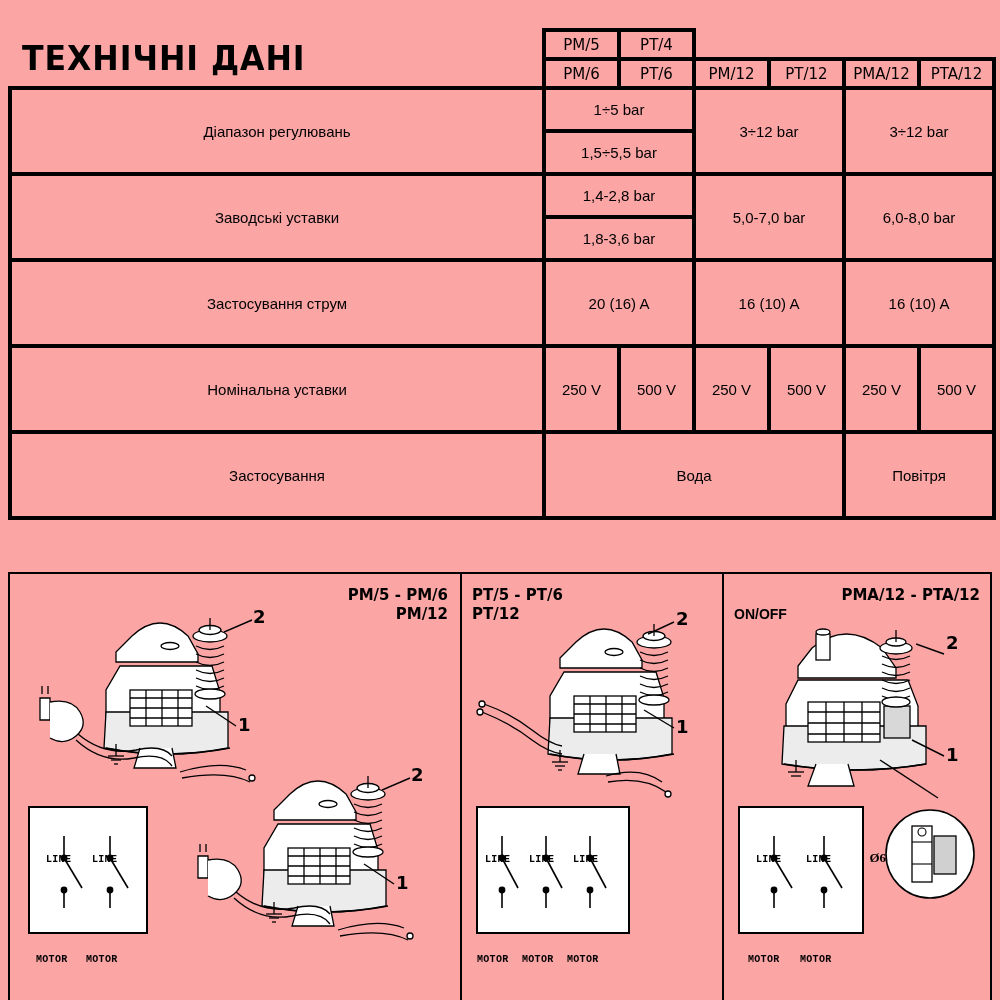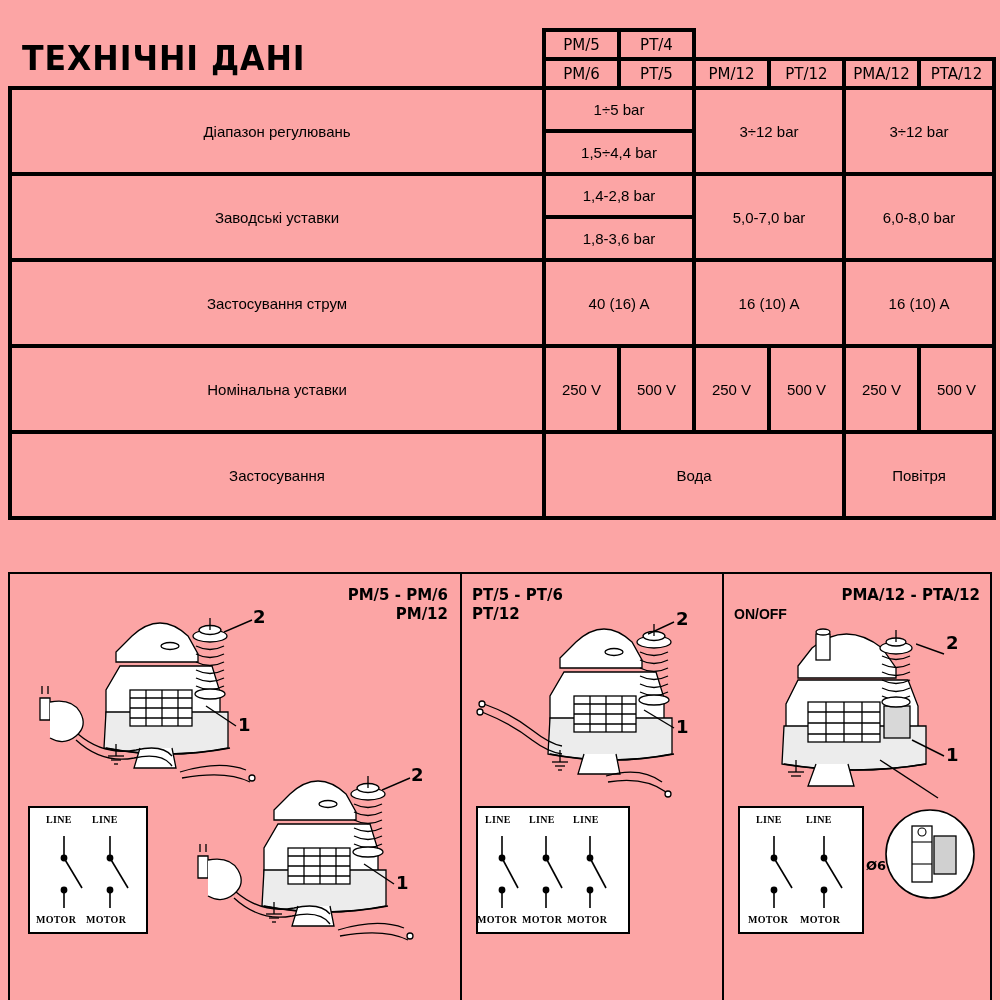--- a/index.html
+++ b/index.html
@@ -119,22 +119,23 @@
   
   .wbox {
     position: absolute;
     border: 2px solid #000;
     background: #fff;
   }
   .wlab {
     position: absolute;
     font-size: 10px;
     font-weight: bold;
-    font-family: Liberation Serif, serif;
+    font-family: Liberation Mono, monospace;
     letter-spacing: 0.3px;
+    margin-top: 40px;
   }
   svg { display: block; }
   .dev { position: absolute; }
 </style>
 </head>
 <body>
 
 <div id="page">
 
   <div class="title">ТЕХНІЧНІ ДАНІ</div>
@@ -154,50 +155,50 @@
       <tbody>
           <tr>
         <td class="blank" rowspan="2"></td>
         <td class="hdr-cell">PM/5</td>
         <td class="hdr-cell">PT/4</td>
         <td class="blank" colspan="4"></td>
       </tr>
 
       <tr>
         <td class="hdr-cell">PM/6</td>
-        <td class="hdr-cell">PT/5</td>
+        <td class="hdr-cell">PT/6</td>
         <td class="hdr-cell">PM/12</td>
         <td class="hdr-cell">PT/12</td>
         <td class="hdr-cell">PMA/12</td>
         <td class="hdr-cell">PTA/12</td>
       </tr>
 
       <tr>
         <td class="rowlabel" rowspan="2">Діапазон   регулювань</td>
         <td class="subrow valbig" colspan="2">1÷5 bar</td>
         <td class="valbig" rowspan="2" colspan="2">3÷12 bar</td>
         <td class="valbig" rowspan="2" colspan="2">3÷12 bar</td>
       </tr>
       <tr>
-        <td class="subrow valbig" colspan="2">1,5÷4,4 bar</td>
+        <td class="subrow valbig" colspan="2">1,5÷5,5 bar</td>
       </tr>
 
       <tr>
         <td class="rowlabel" rowspan="2">Заводські уставки</td>
         <td class="subrow valbig" colspan="2">1,4-2,8 bar</td>
         <td class="valbig" rowspan="2" colspan="2">5,0-7,0 bar</td>
         <td class="valbig" rowspan="2" colspan="2">6,0-8,0 bar</td>
       </tr>
       <tr>
         <td class="subrow valbig" colspan="2">1,8-3,6 bar</td>
       </tr>
 
       <tr>
         <td class="rowlabel">Застосування струм</td>
-        <td class="valbig" colspan="2">40 (16) A</td>
+        <td class="valbig" colspan="2">20 (16) A</td>
         <td class="valbig" colspan="2">16 (10) A</td>
         <td class="valbig" colspan="2">16 (10) A</td>
       </tr>
 
       <tr>
         <td class="rowlabel">Номінальна уставки</td>
         <td class="valmid">250 V</td>
         <td class="valmid">500 V</td>
         <td class="valmid">250 V</td>
         <td class="valmid">500 V</td>
@@ -459,21 +460,21 @@
       <div style="position:absolute; right:8px; top:228px;">
         <svg width="110" height="104" viewBox="0 0 110 104" fill="none" stroke="#000" stroke-width="1.6">
           <circle cx="58" cy="52" r="44" fill="#fff"></circle>
           <rect x="40" y="24" width="20" height="56" fill="#fff" stroke-width="1.3"></rect>
           <rect x="62" y="34" width="22" height="38" fill="#d0d0d0" stroke-width="1.3"></rect>
           <line x1="40" y1="40" x2="60" y2="40" stroke-width="1.1"></line>
           <line x1="40" y1="62" x2="60" y2="62" stroke-width="1.1"></line>
           <circle cx="50" cy="30" r="4" fill="#fff" stroke-width="1.1"></circle>
         </svg>
       </div>
-      <div class="dia" style="right:104px; top:284px;">Ø6</div>
+      <div class="dia" style="right:104px; top:276px;font-family:Liberation Serif, serif;">Ø6</div>
 
       <div class="wbox" style="left:14px; top:232px; width:126px; height:128px;">
         <svg width="122" height="124" viewBox="0 0 122 124" fill="none" stroke="#000" stroke-width="1.6">
           <line x1="34" y1="28" x2="34" y2="48"></line>
           <line x1="84" y1="28" x2="84" y2="48"></line>
           <circle cx="34" cy="50" r="2.6" fill="#000"></circle>
           <circle cx="84" cy="50" r="2.6" fill="#000"></circle>
           <line x1="34" y1="50" x2="52" y2="80"></line>
           <line x1="84" y1="50" x2="102" y2="80"></line>
           <circle cx="34" cy="82" r="2.6" fill="#000"></circle>

